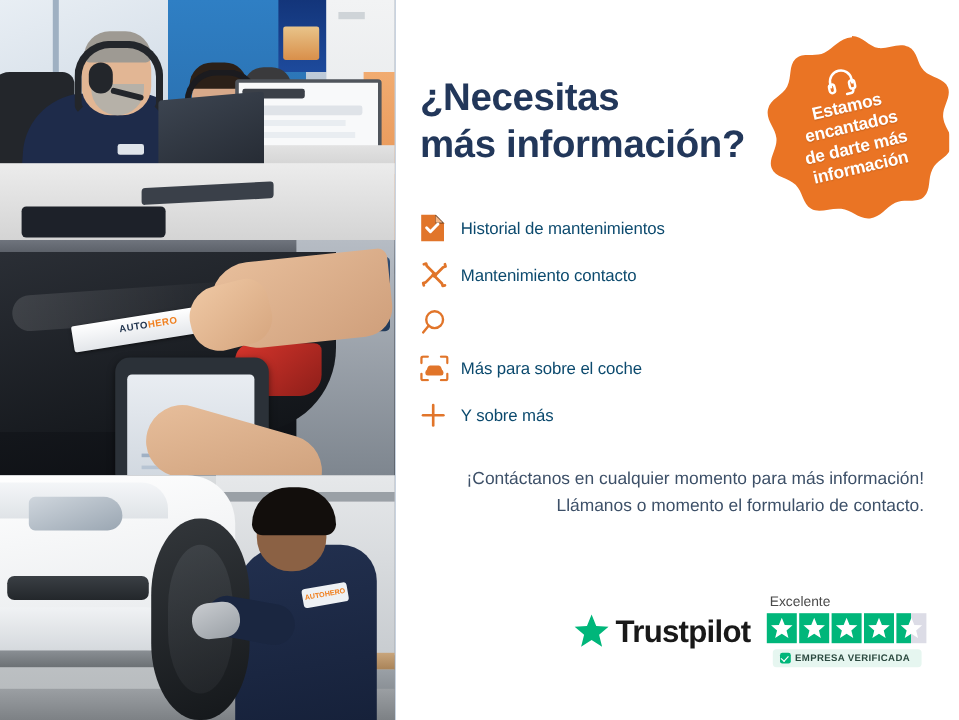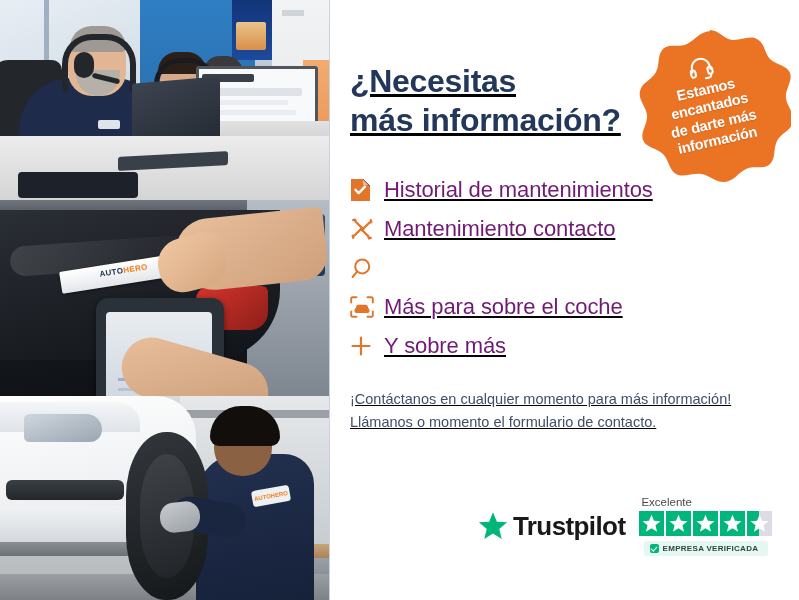--- a/index.html
+++ b/index.html
@@ -193,21 +193,20 @@
     background:#1a2640;border-radius:18px;transform:rotate(10deg);}
   .p3-glove{position:absolute;left:160px;top:106px;width:40px;height:30px;
     background:linear-gradient(160deg,#c9ccd0,#9aa0a6);border-radius:14px;transform:rotate(-6deg);}
 
   
   .content{
     position:relative;
     flex:1 1 auto;
     padding:62px 28px 14px 20px;
     box-sizing:border-box;
-    text-decoration:underline;
   }
   .headline{
     font-size:32px;
     line-height:1.23;
     font-weight:700;
     color:#22375a;
     letter-spacing:-.3px;
     margin:0 0 30px 0;
     max-width:300px;
   }
@@ -218,29 +217,30 @@
   .feature{
     display:flex;align-items:center;
     height:39px;
   }
   .feat-icon{
     width:34px;flex:0 0 34px;
     display:flex;align-items:center;justify-content:flex-start;
     color:#e1752a;
   }
   .feat-label{
-    font-size:22px;color:#701a75;letter-spacing:-.1px;
+    font-size:14px;color:#0c4a6e;letter-spacing:-.1px;
   }
 
   
   .contact{
     margin-top:22px;
     font-size:14.5px;line-height:1.62;
     color:#3d5068;
     max-width:420px;
+    text-align:right;
   }
   .contact span{display:block;}
 
   
   .trustpilot{
     position:absolute;
     left:148px;bottom:44px;
     display:flex;align-items:center;gap:14px;
   }
   .tp-logo{display:flex;align-items:flex-start;gap:5px;}

